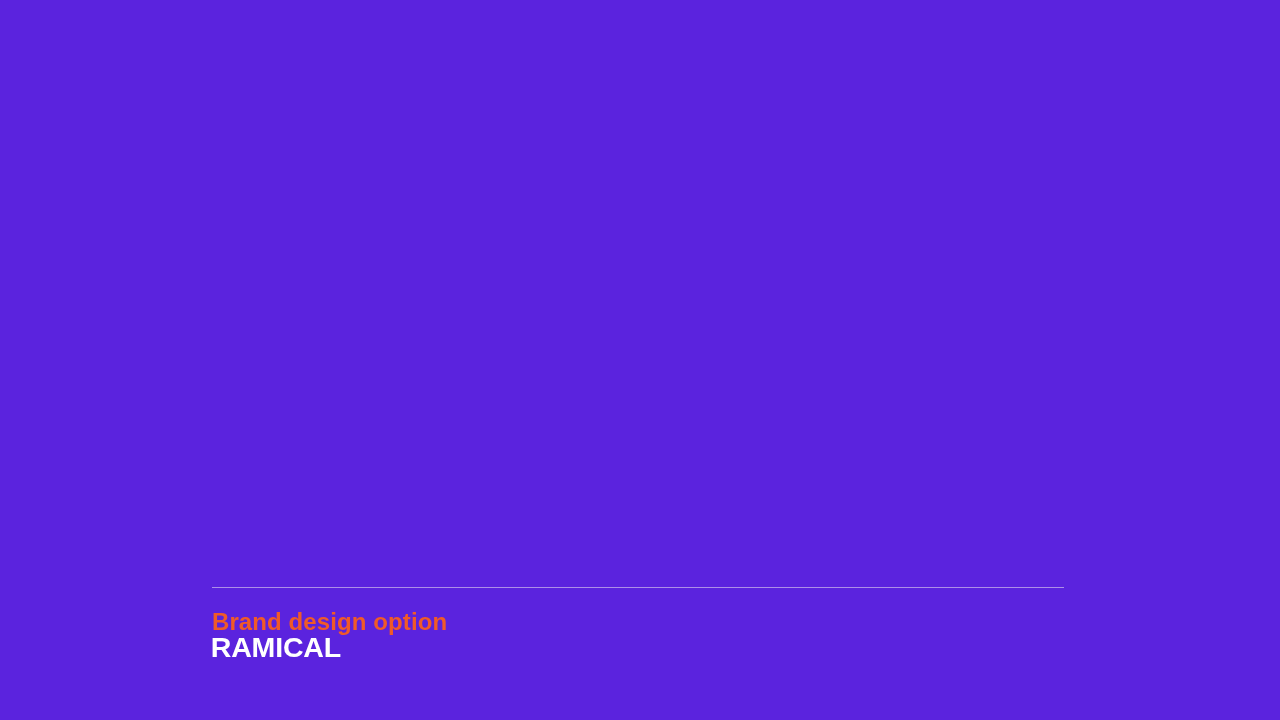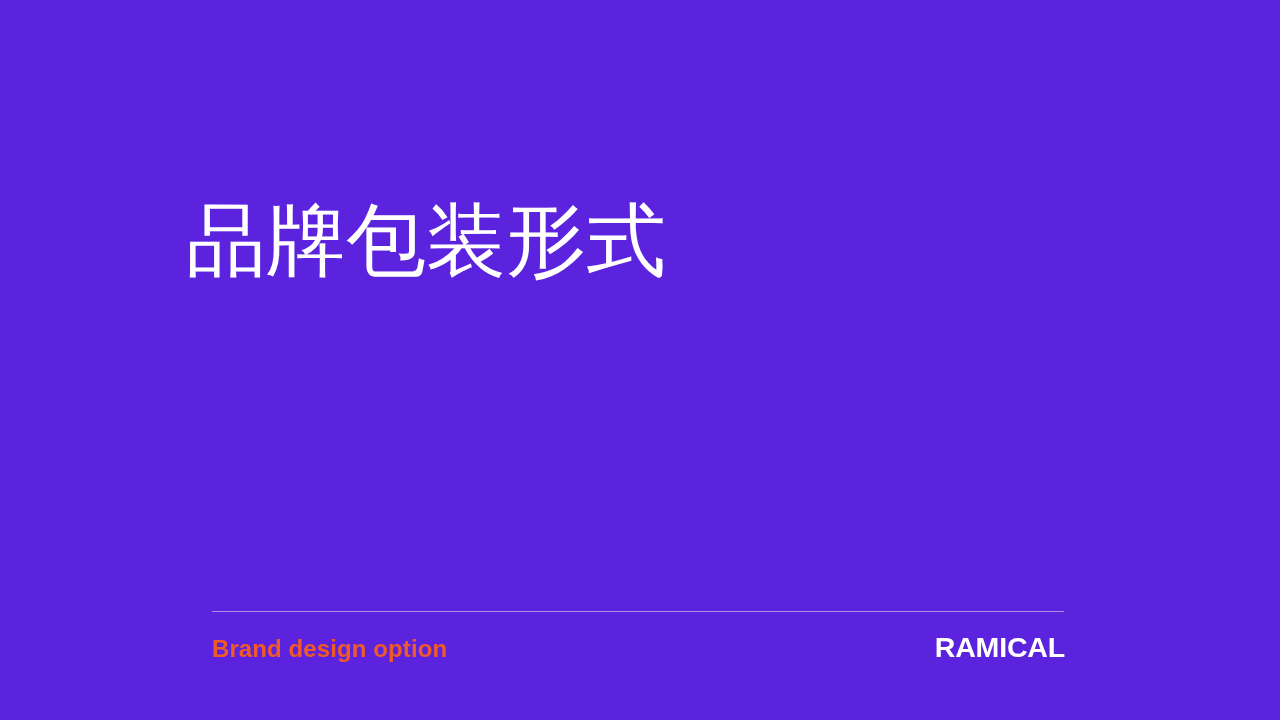--- a/index.html
+++ b/index.html
@@ -50,20 +50,21 @@
     border-top: 1.5px solid #AD8FE8;
     margin: 0 0 22px 0;
     padding: 0;
   }
 
   .footer-row {
     display: flex;
     align-items: baseline;
     justify-content: space-between;
     width: 100%;
+    flex-direction: column;
   }
 
   .footer-caption {
     color: #F05A28;
     font-size: 24px;
     font-weight: 700;
     letter-spacing: 0.1px;
     line-height: 1;
     white-space: nowrap;
   }
@@ -77,21 +78,20 @@
     white-space: nowrap;
     transform: scaleX(1.02);
     transform-origin: right baseline;
   }
 </style>
 </head>
 <body>
 
 <div class="slide">
 
-  <h1 class="headline">品牌包装形式</h1>
 
   <div class="footer">
 
     <hr class="footer-rule">
 
     <div class="footer-row">
       <span class="footer-caption">Brand design option</span>
 
       <span class="footer-logo">RAMICAL</span>
     </div>

